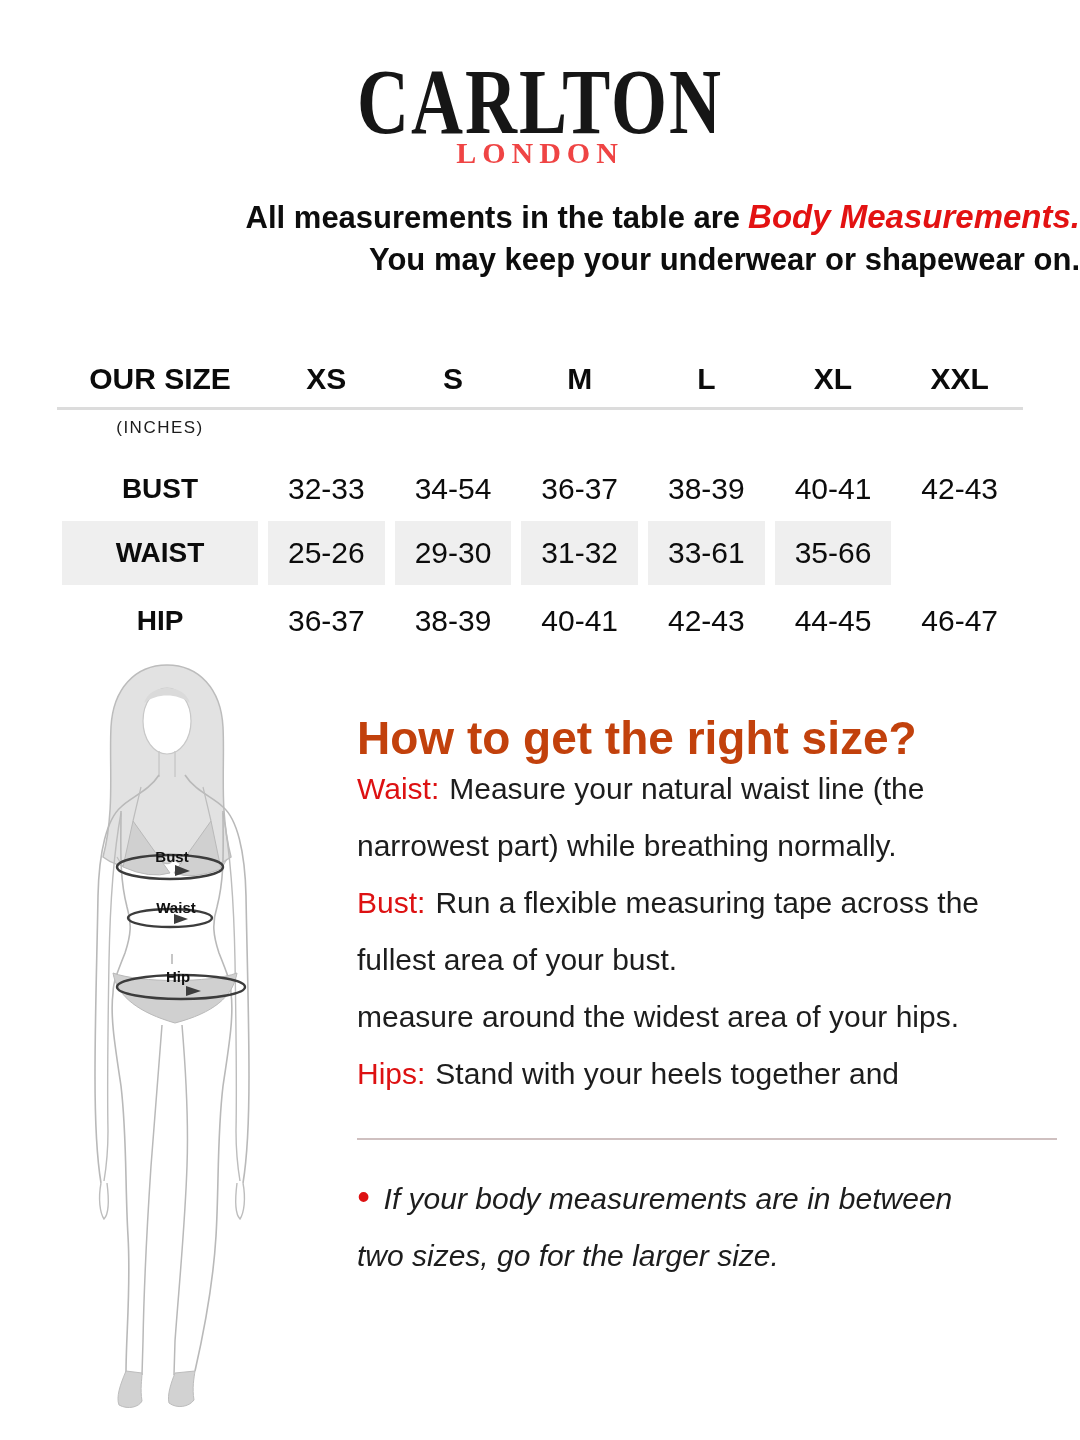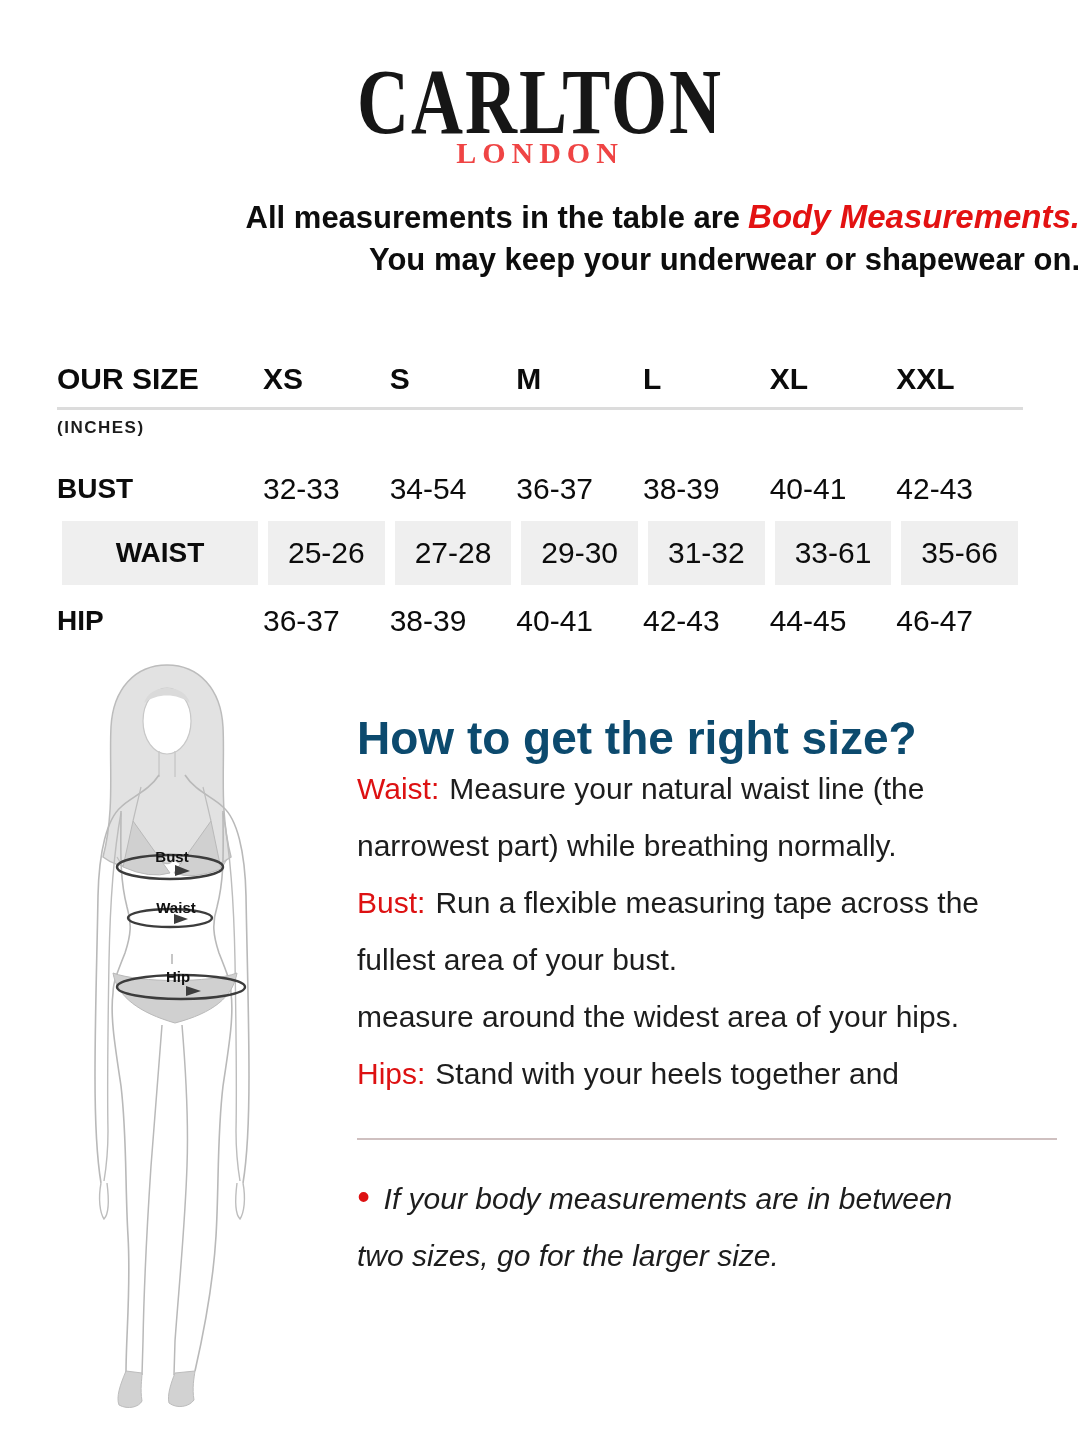--- a/index.html
+++ b/index.html
@@ -28,45 +28,45 @@
     font-weight:700; font-size:31px; line-height:42px; color:#0d0d0d;
   }
   .intro .red-italic {
     color:#e31212; font-style:italic; font-weight:600; font-size:33px; margin-left:8px;
   }
 
   
   .size-table { position:absolute; left:57px; top:335px; width:966px; }
   .t-row {
     display:grid; grid-template-columns:206px repeat(6, 1fr);
-    align-items:center; 
+    align-items:center; text-align:center;
   }
   .t-head { height:56px; font-weight:700; font-size:30px; color:#0b0b0b; }
   .t-divider { border-top:3px solid #dcdcdc; }
   .t-inches { height:36px; }
-  .unit { font-size:17px; font-weight:700; letter-spacing:1.5px; color:#1c1c1c; }
+  .unit { font-size:17px; font-weight:400; letter-spacing:1.5px; color:#1c1c1c; }
   .t-body { height:64px; font-size:30px; color:#0c0c0c; }
   .t-body .label { font-weight:700; font-size:28px; }
   .row-bust { margin-top:11px; }
   .row-hip  { margin-top:4px; }
   .t-alt .cell {
     background:#efefef; height:100%;
     border-left:5px solid #fff; border-right:5px solid #fff;
     display:flex; align-items:center; justify-content:center;
   }
 
   
   .figure { position:absolute; left:55px; top:645px; width:240px; height:770px; }
   .figure svg { display:block; }
   .fig-label { font-family:"Liberation Sans", sans-serif; font-size:15px; font-weight:600; fill:#111; }
 
   
   .guide { position:absolute; left:357px; top:700px; width:700px; }
   .guide-title {
-    font-size:46px; line-height:44px; height:44px; font-weight:700; color:#0c4a6e;
+    font-size:46px; line-height:44px; height:44px; font-weight:700; color:#c2410c;
   }
   .g-line { font-size:30px; line-height:57px; color:#1d1d1d; white-space:nowrap; }
   .g-label { color:#dd1112; margin-right:10px; }
   .guide-divider { margin-top:36px; border-top:2px solid #cfc0c0; }
   .g-note { margin-top:28px;font-style:italic; }
   .g-note .bullet { color:#dd1112; font-size:36px; margin-right:14px; line-height:57px; }
   .g-note .g-line { white-space:normal; }
 </style>
 </head>
 <body>
@@ -106,21 +106,20 @@
       <div class="cell">34-54</div>
       <div class="cell">36-37</div>
       <div class="cell">38-39</div>
       <div class="cell">40-41</div>
       <div class="cell">42-43</div>
     </div>
 
     <div class="t-row t-body t-alt">
       <div class="cell label">WAIST</div>
       <div class="cell">25-26</div>
-      <div class="cell">27-28</div>
       <div class="cell">29-30</div>
       <div class="cell">31-32</div>
       <div class="cell">33-61</div>
       <div class="cell">35-66</div>
     </div>
 
     <div class="t-row t-body row-hip">
       <div class="cell label">HIP</div>
       <div class="cell">36-37</div>
       <div class="cell">38-39</div>

